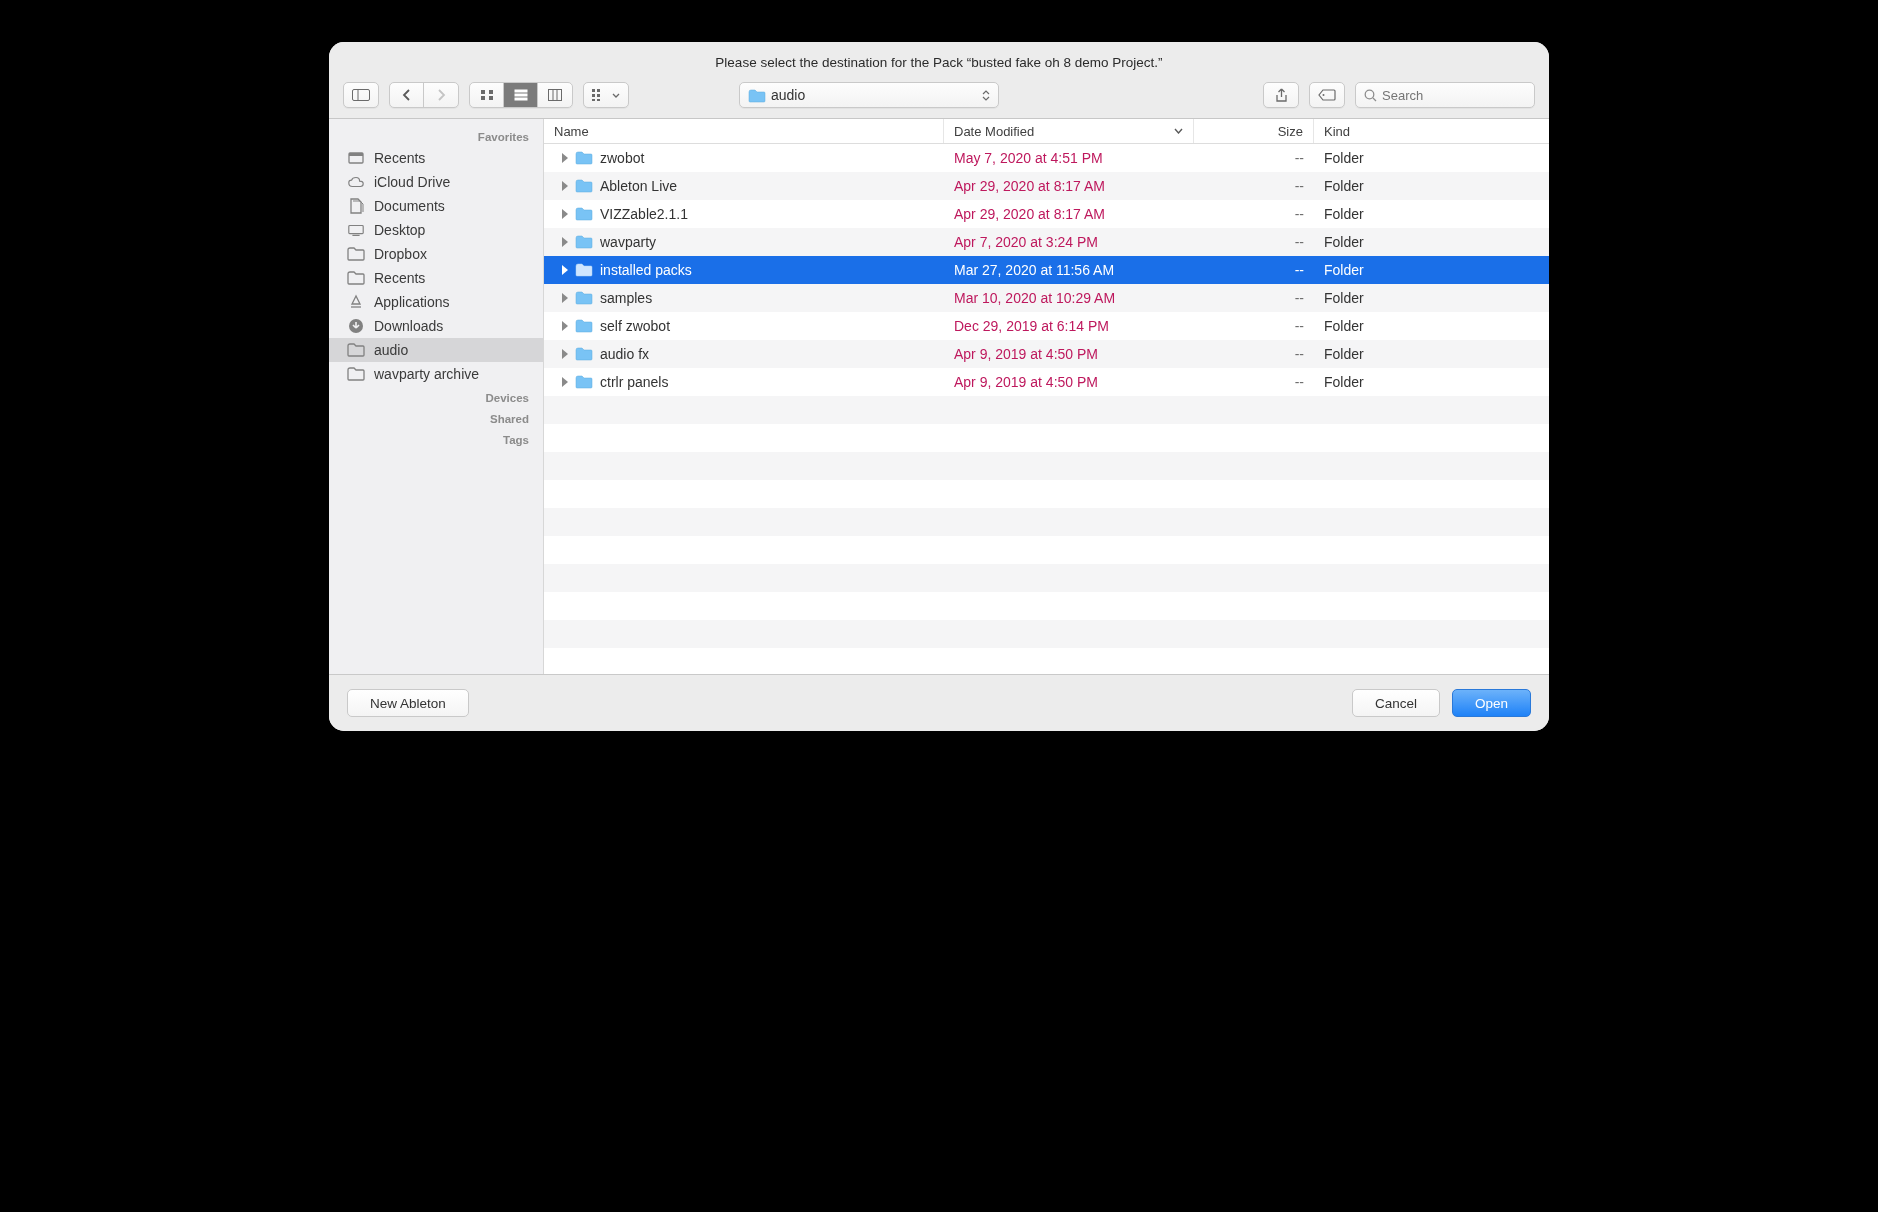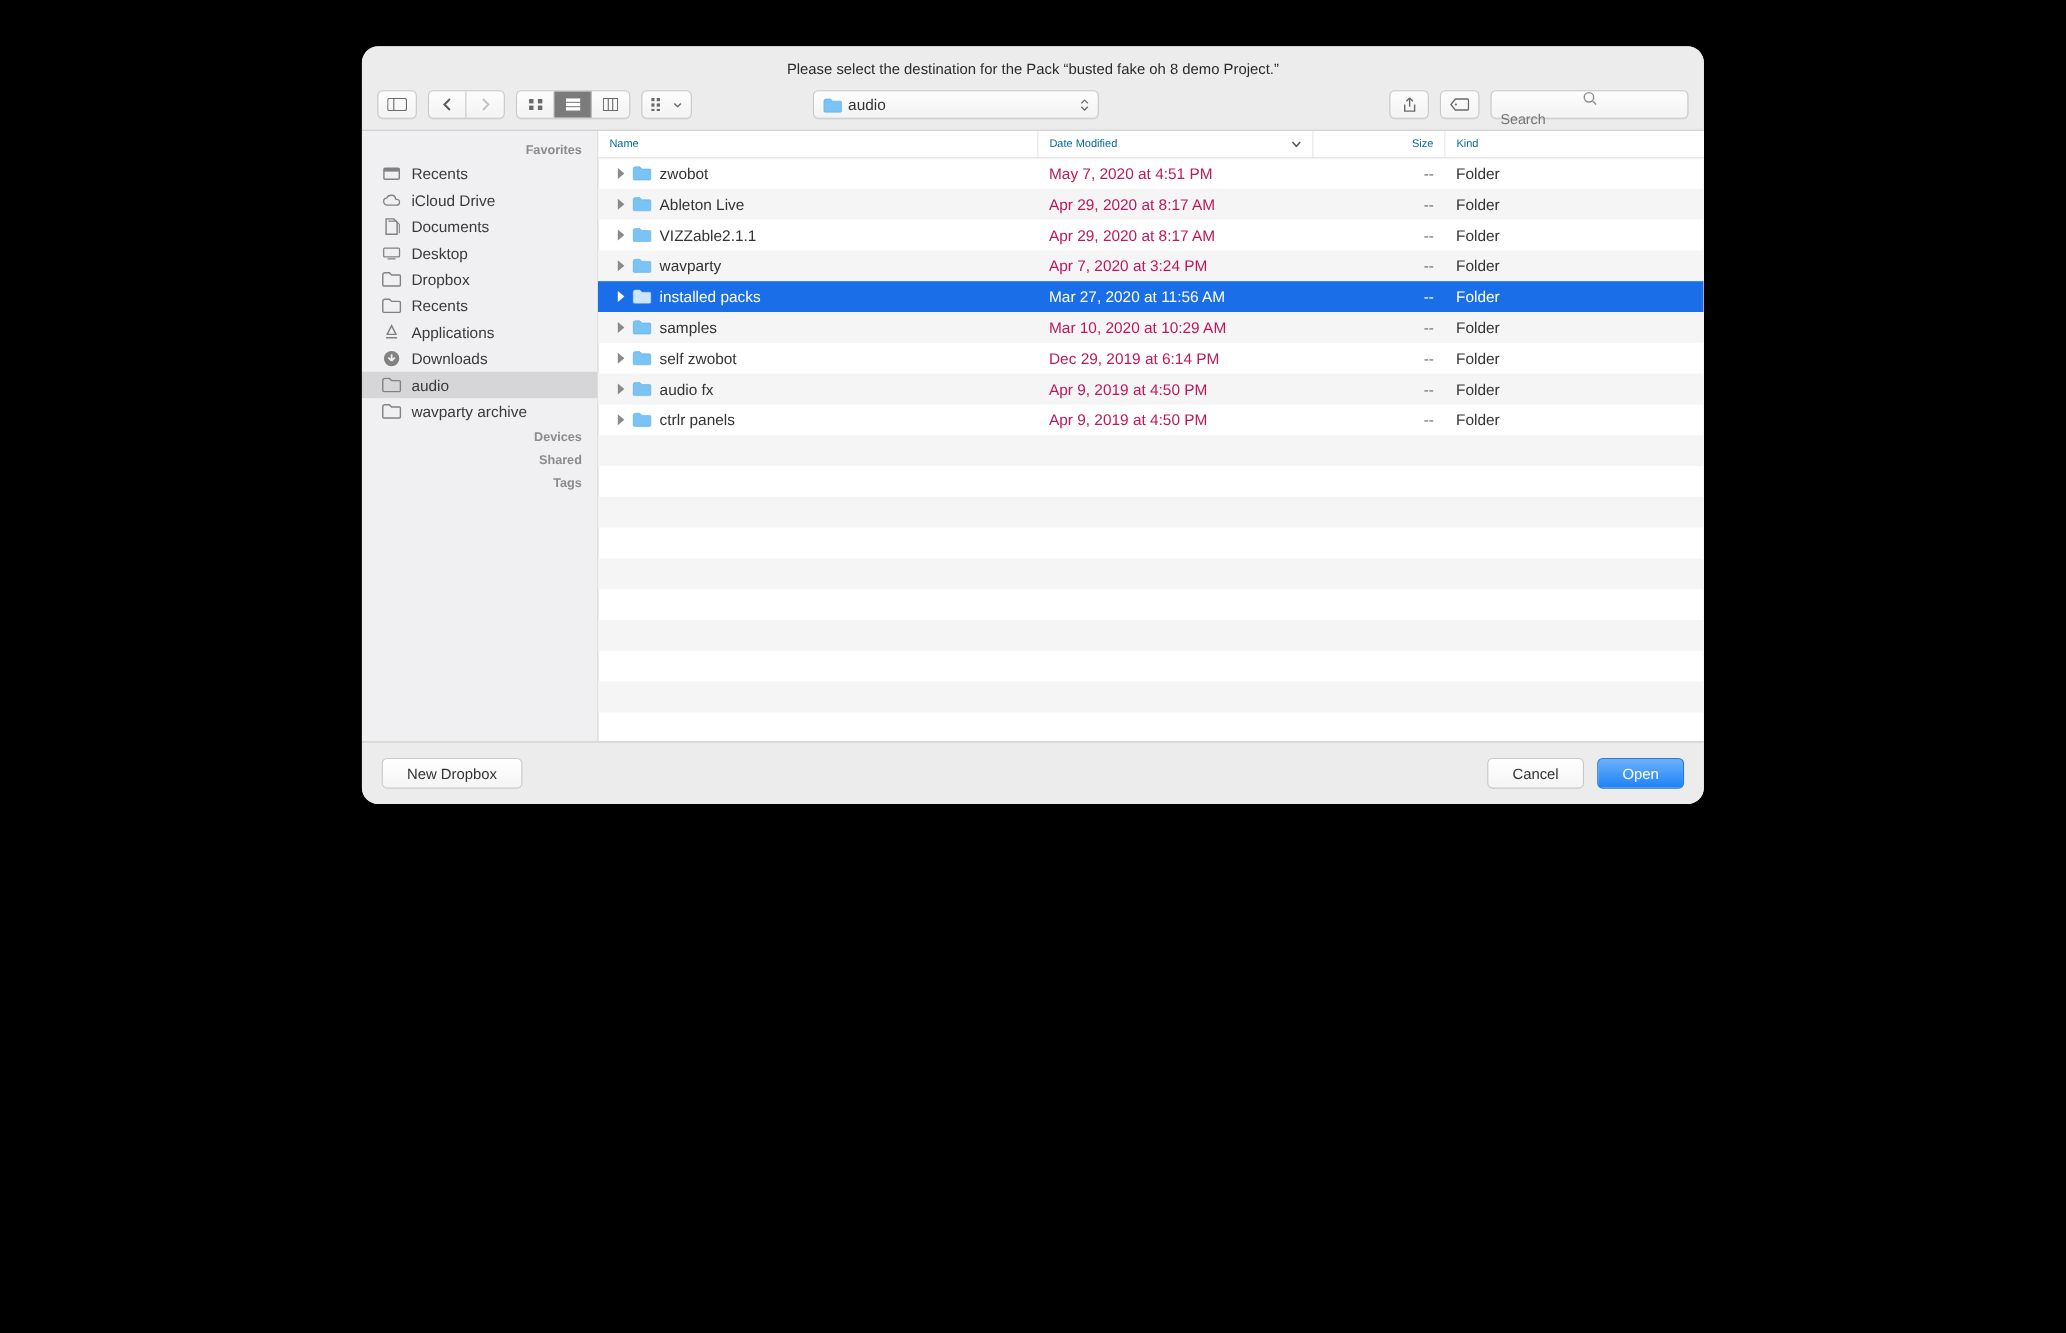--- a/index.html
+++ b/index.html
@@ -63,21 +63,21 @@
       position: relative;
       margin-left: 100px;
     }
     .path-popup .fold { width: 16px; height: 13px; }
     .path-popup .caret-col {
       position: absolute; right: 8px; top: 0; bottom: 0;
       display: flex; flex-direction: column; justify-content: center; gap: 1px;
     }
     .spacer { flex: 1; }
     .search-field {
-      width: 180px; justify-content: flex-start; padding: 0 8px; gap: 5px; color: #9a9a9a; flex-direction: column;
+      width: 180px; justify-content: flex-start; padding: 0 8px; gap: 5px; color: #9a9a9a;
     }
     .search-field input { border: none; background: transparent; outline: none; font-size: 13px; width: 100%; color: #333; }
     .main {
       display: flex;
       height: 555px;
       background: #fff;
     }
     .sidebar {
       width: 215px;
       background: #f0f0f2;
@@ -99,22 +99,22 @@
       padding: 4px 14px 4px 18px;
       font-size: 14px;
       color: #3a3a3a;
       cursor: default;
     }
     .sb-item.active { background: #d6d6d8; }
     .sb-item .ic { width: 18px; height: 16px; display:flex; align-items:center; justify-content:center; }
     .filearea { flex: 1; display: flex; flex-direction: column; }
     .col-headers {
       display: flex;
-      font-size: 10px;
-      color: #0369a1;
+      font-size: 13px;
+      color: #404040;
       background: #fff;
       border-bottom: 1px solid #ddd;
       height: 25px;
       align-items: flex-end;
     }
     .col-headers > div { padding: 0 10px; border-right: 1px solid #e6e6e6; height: 100%; display:flex; align-items:center; }
     .col-name { width: 400px; }
     .col-date { width: 250px; position: relative; }
     .col-size { width: 120px; justify-content: flex-end; }
     .col-kind { flex: 1; border-right: none !important; }
@@ -574,19 +574,19 @@
             <div class="r-name"></div>
             <div class="r-date"></div>
             <div class="r-size"></div>
             <div class="r-kind"></div>
           </div>
         </div>
     </div>
   </div>
 
   <div class="footer">
-    <div class="push-btn">New Dropbox</div>
+    <div class="push-btn">New Ableton</div>
     <div class="footer-spacer"></div>
     <div class="push-btn">Cancel</div>
     <div class="push-btn primary">Open</div>
   </div>
 
 </div>
 
 </body></html>

